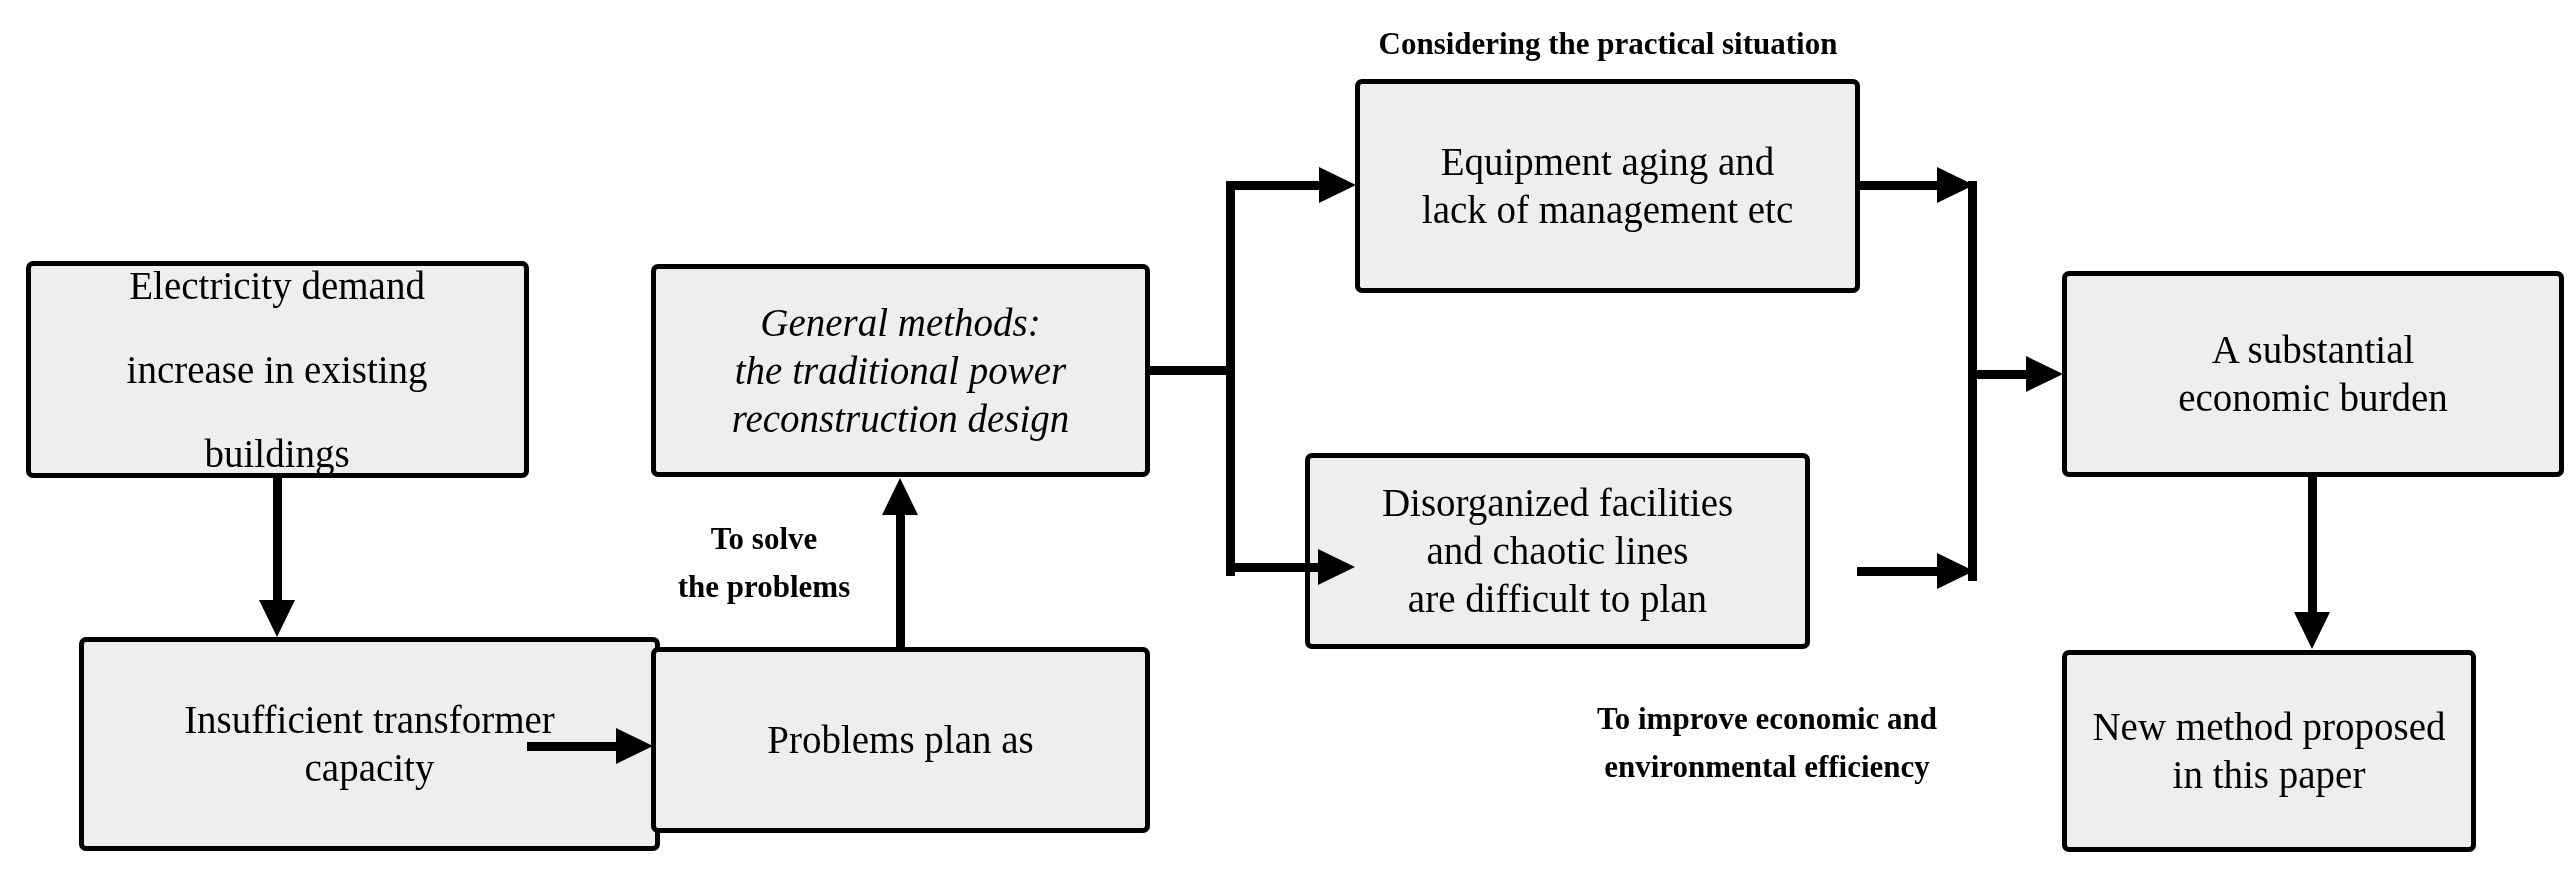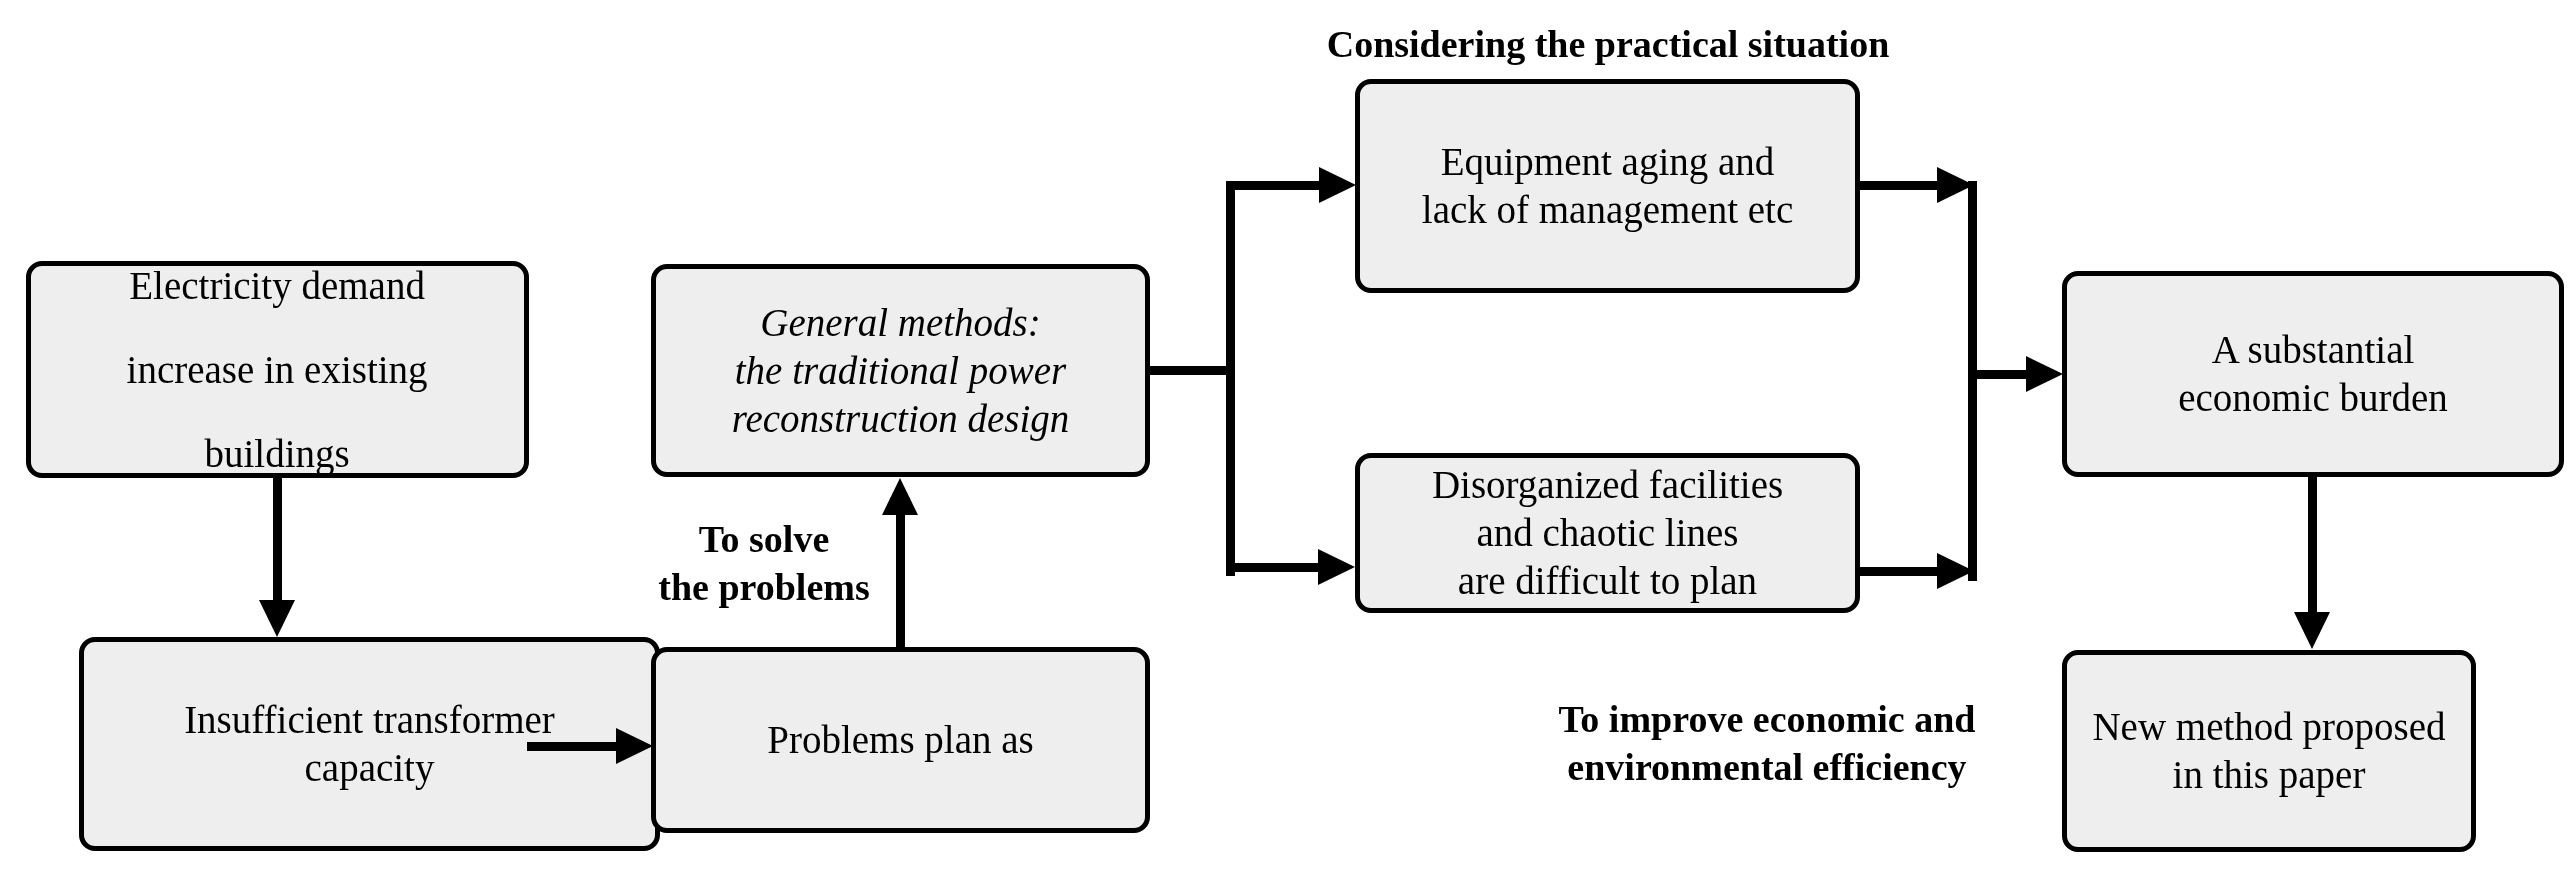--- a/index.html
+++ b/index.html
@@ -15,35 +15,35 @@
     height: 870px;
     background: var(--canvas-bg);
     font-family: "Liberation Serif", "DejaVu Serif", serif;
     overflow: hidden;
   }
   .box {
     position: absolute;
     box-sizing: border-box;
     background: var(--box-fill);
     border: 5.4px solid var(--stroke);
-    border-radius: 16px;
+    border-radius: 7px;
     display: flex;
     flex-direction: column;
     justify-content: center;
     align-items: center;
     text-align: center;
     font-size: 39px;
     line-height: 48px;
     color: var(--text);
   }
   .bl { white-space: nowrap; }
   .label {
     position: absolute;
     font-weight: bold;
-    font-size: 38px;
+    font-size: 31px;
     line-height: 48px;
     text-align: center;
     color: var(--text);
     white-space: nowrap;
   }
   .hline { position: absolute; height: 9.3px; background: var(--stroke); }
   .vline { position: absolute; width: 9.3px; background: var(--stroke); }
   .ah-right {
     position: absolute; width: 0; height: 0;
     border-top: 18.6px solid transparent;
@@ -100,21 +100,21 @@
     <div class="bl">General methods:</div>
     <div class="bl">the traditional power</div>
     <div class="bl">reconstruction design</div>
   </div>
 
   <div class="box" style="left:1355px; top:79px; width:505px; height:214px;">
     <div class="bl">Equipment aging and</div>
     <div class="bl">lack of management etc</div>
   </div>
 
-  <div class="box" style="left:1355px; top:453px; width:505px; height:160px;align-items:center;">
+  <div class="box" style="left:1305px; top:453px; width:505px; height:196px;align-items:center;">
     <div class="bl">Disorganized facilities</div>
     <div class="bl">and chaotic lines</div>
     <div class="bl">are difficult to plan</div>
   </div>
 
   <div class="box" style="left:2062px; top:271px; width:502px; height:206px;">
     <div class="bl">A substantial</div>
     <div class="bl">economic burden</div>
   </div>
 

